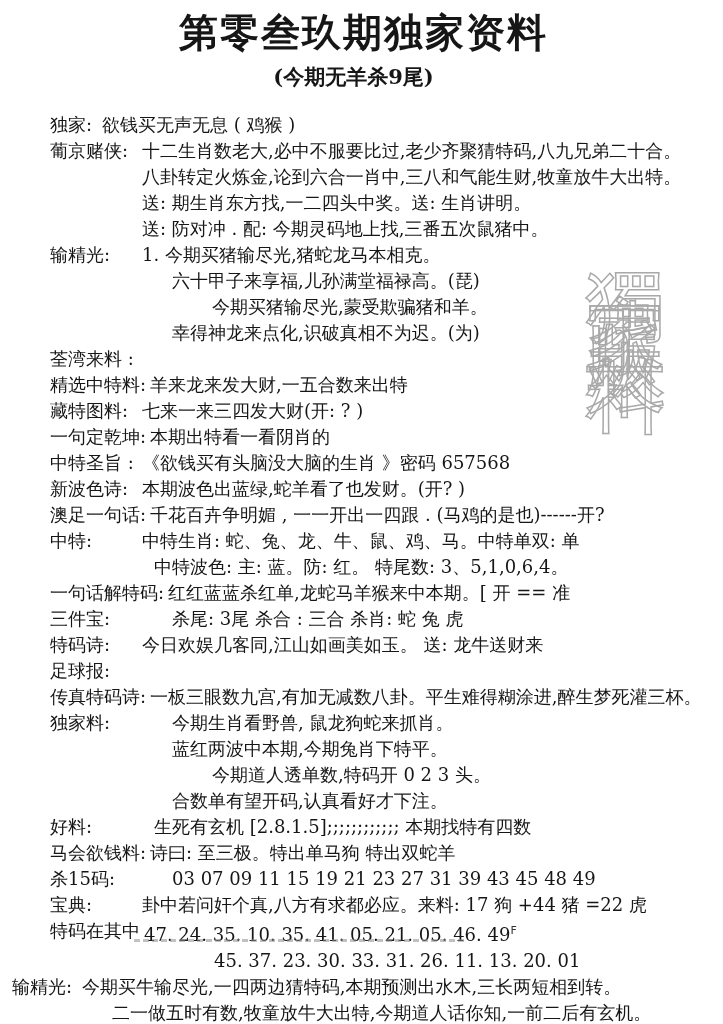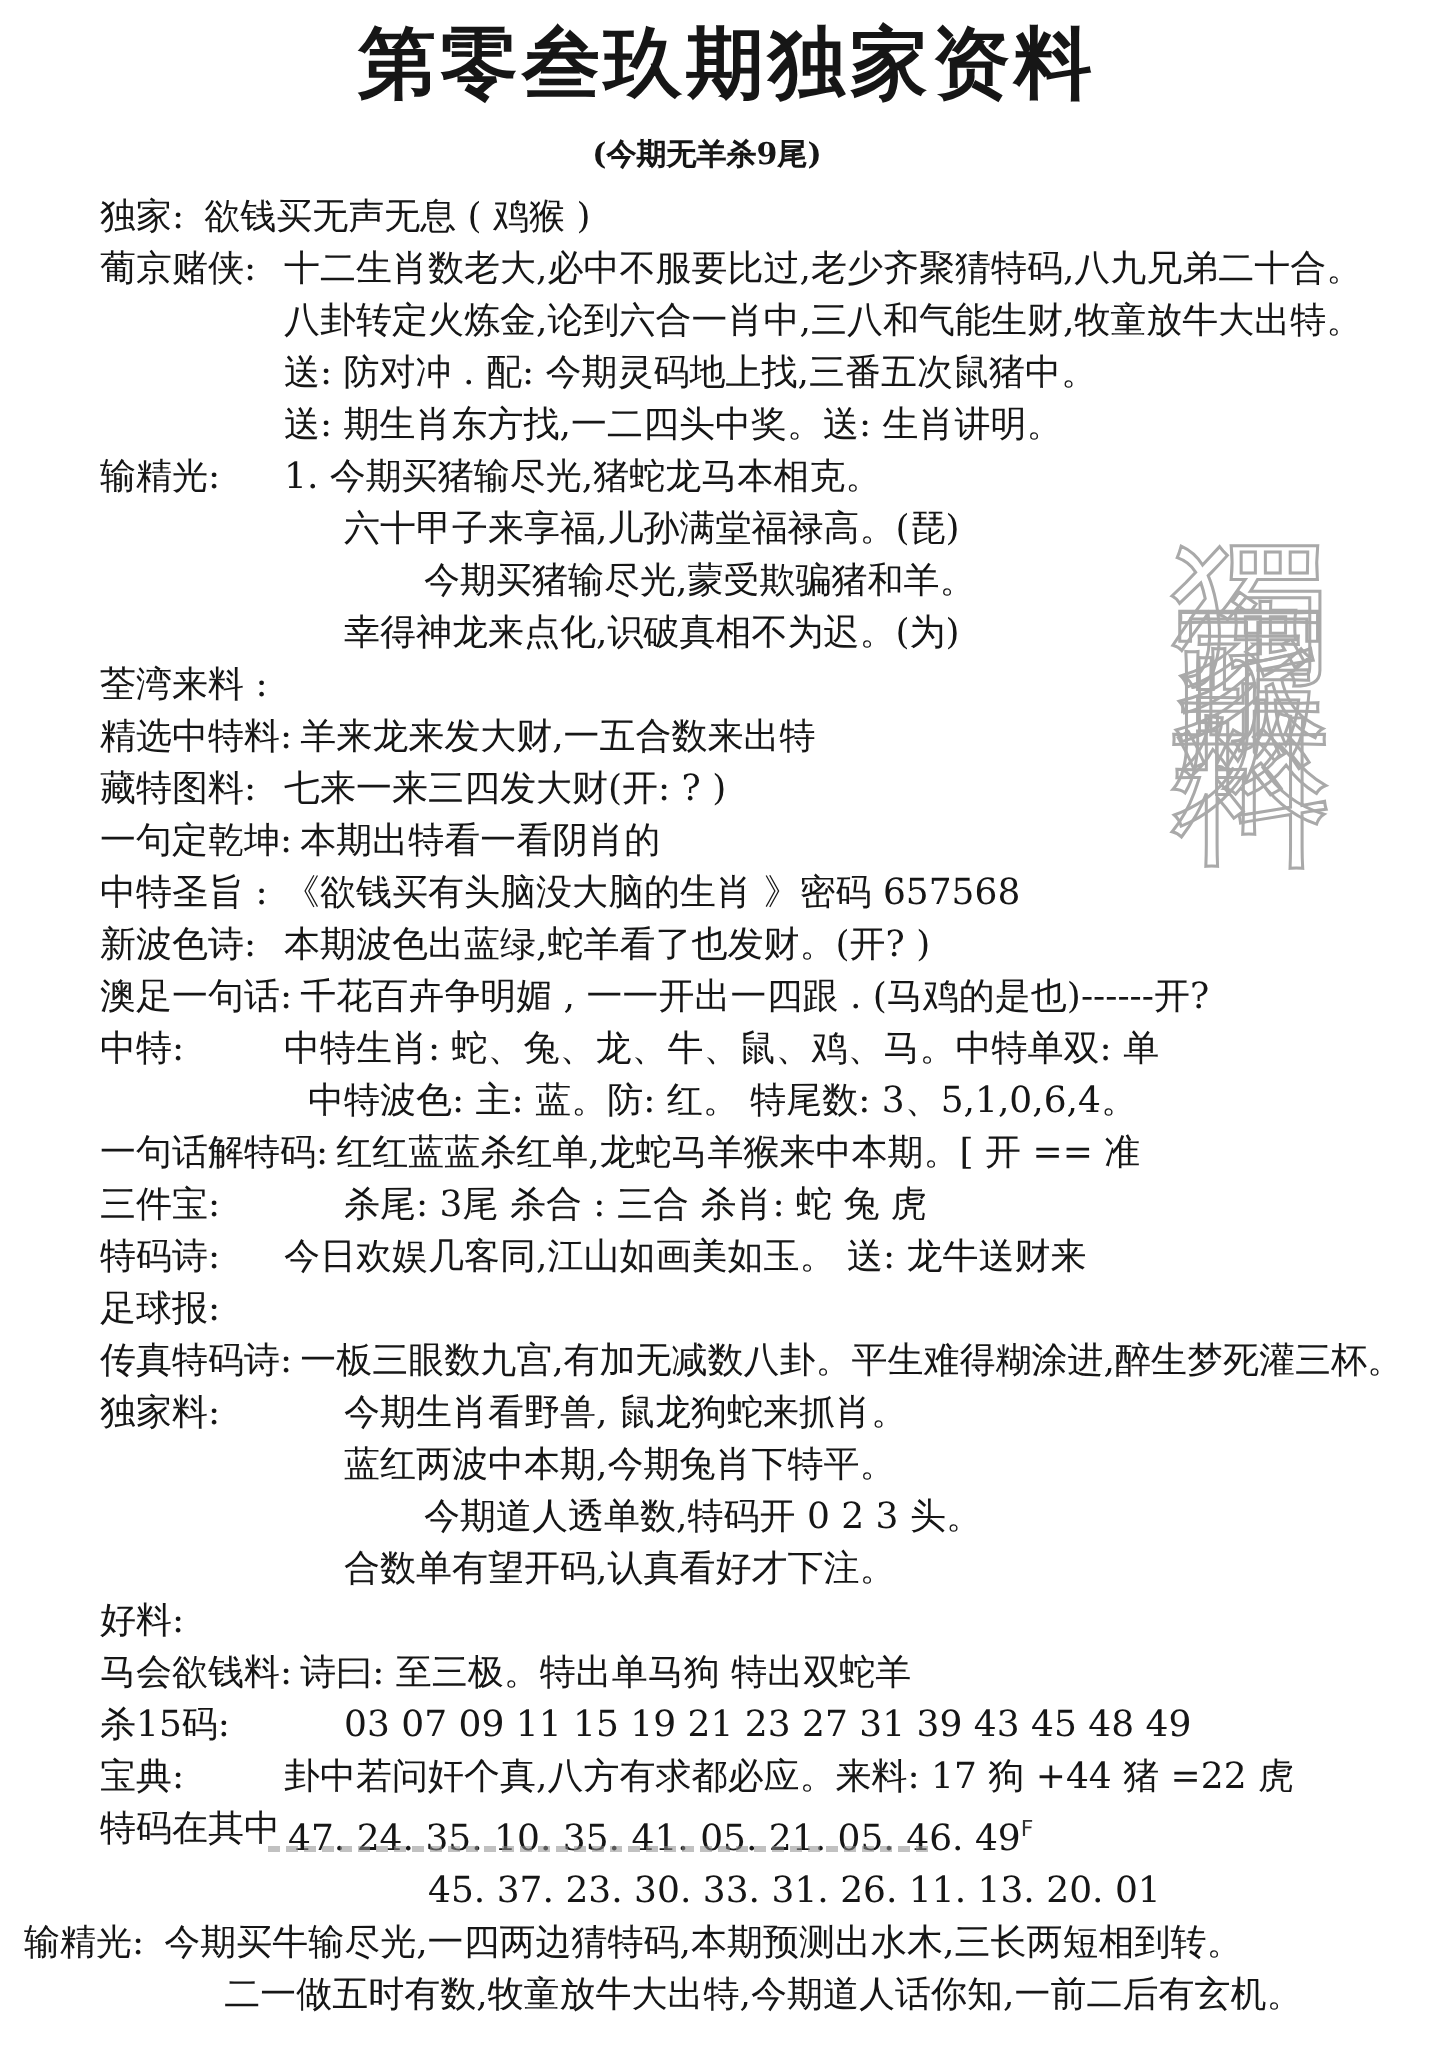--- a/index.html
+++ b/index.html
@@ -19,24 +19,24 @@
   .title{
     text-align:center;
     font-size:39px;
     font-weight:bold;
     letter-spacing:2px;
     line-height:52px;
     margin-right:40px;
   }
   .subtitle{
     text-align:center;
-    font-size:15px;
+    font-size:21px;
     font-weight:bold;
     line-height:30px;
-    margin:4px 60px 4px 0;
+    margin:4px 60px 20px 0;
   }
   .rows{font-size:18px;}
   .row{display:flex;align-items:flex-start;}
   .row-label{
     flex:0 0 auto;
     min-width:88px;
     padding-right:4px;
     line-height:26px;
     font-weight:normal;
     white-space:nowrap;
@@ -91,22 +91,22 @@
         <span class="row-label tight">独家:</span>
         <div class="row-content">
           <div class="line ind0">欲钱买无声无息 ( 鸡猴 )</div>
         </div>
       </div>
       <div class="row">
         <span class="row-label">葡京赌侠:</span>
         <div class="row-content">
           <div class="line ind0">十二生肖数老大,必中不服要比过,老少齐聚猜特码,八九兄弟二十合。</div>
           <div class="line ind0">八卦转定火炼金,论到六合一肖中,三八和气能生财,牧童放牛大出特。</div>
+          <div class="line ind0">送: 期生肖东方找,一二四头中奖。送: 生肖讲明。</div>
           <div class="line ind0">送: 防对冲 . 配: 今期灵码地上找,三番五次鼠猪中。</div>
-          <div class="line ind0">送: 期生肖东方找,一二四头中奖。送: 生肖讲明。</div>
         </div>
       </div>
       <div class="row">
         <span class="row-label">输精光:</span>
         <div class="row-content">
           <div class="line ind0">1. 今期买猪输尽光,猪蛇龙马本相克。</div>
           <div class="line ind2">六十甲子来享福,儿孙满堂福禄高。(琵)</div>
           <div class="line ind3">今期买猪输尽光,蒙受欺骗猪和羊。</div>
           <div class="line ind2">幸得神龙来点化,识破真相不为迟。(为)</div>
         </div>
@@ -188,20 +188,23 @@
         <span class="row-label">独家料:</span>
         <div class="row-content">
           <div class="line ind2">今期生肖看野兽,  鼠龙狗蛇来抓肖。</div>
           <div class="line ind2">蓝红两波中本期,今期兔肖下特平。</div>
           <div class="line ind3">今期道人透单数,特码开 0 2 3 头。</div>
           <div class="line ind2">合数单有望开码,认真看好才下注。</div>
         </div>
       </div>
       <div class="row">
         <span class="row-label">好料:</span>
+        <div class="row-content">
+          <div class="line ind1">生死有玄机 [2.8.1.5];;;;;;;;;;;; 本期找特有四数</div>
+        </div>
       </div>
       <div class="row">
         <span class="row-label">马会欲钱料:</span>
         <div class="row-content">
           <div class="line ind0">诗曰: 至三极。特出单马狗 特出双蛇羊</div>
         </div>
       </div>
       <div class="row">
         <span class="row-label">杀15码:</span>
         <div class="row-content">

